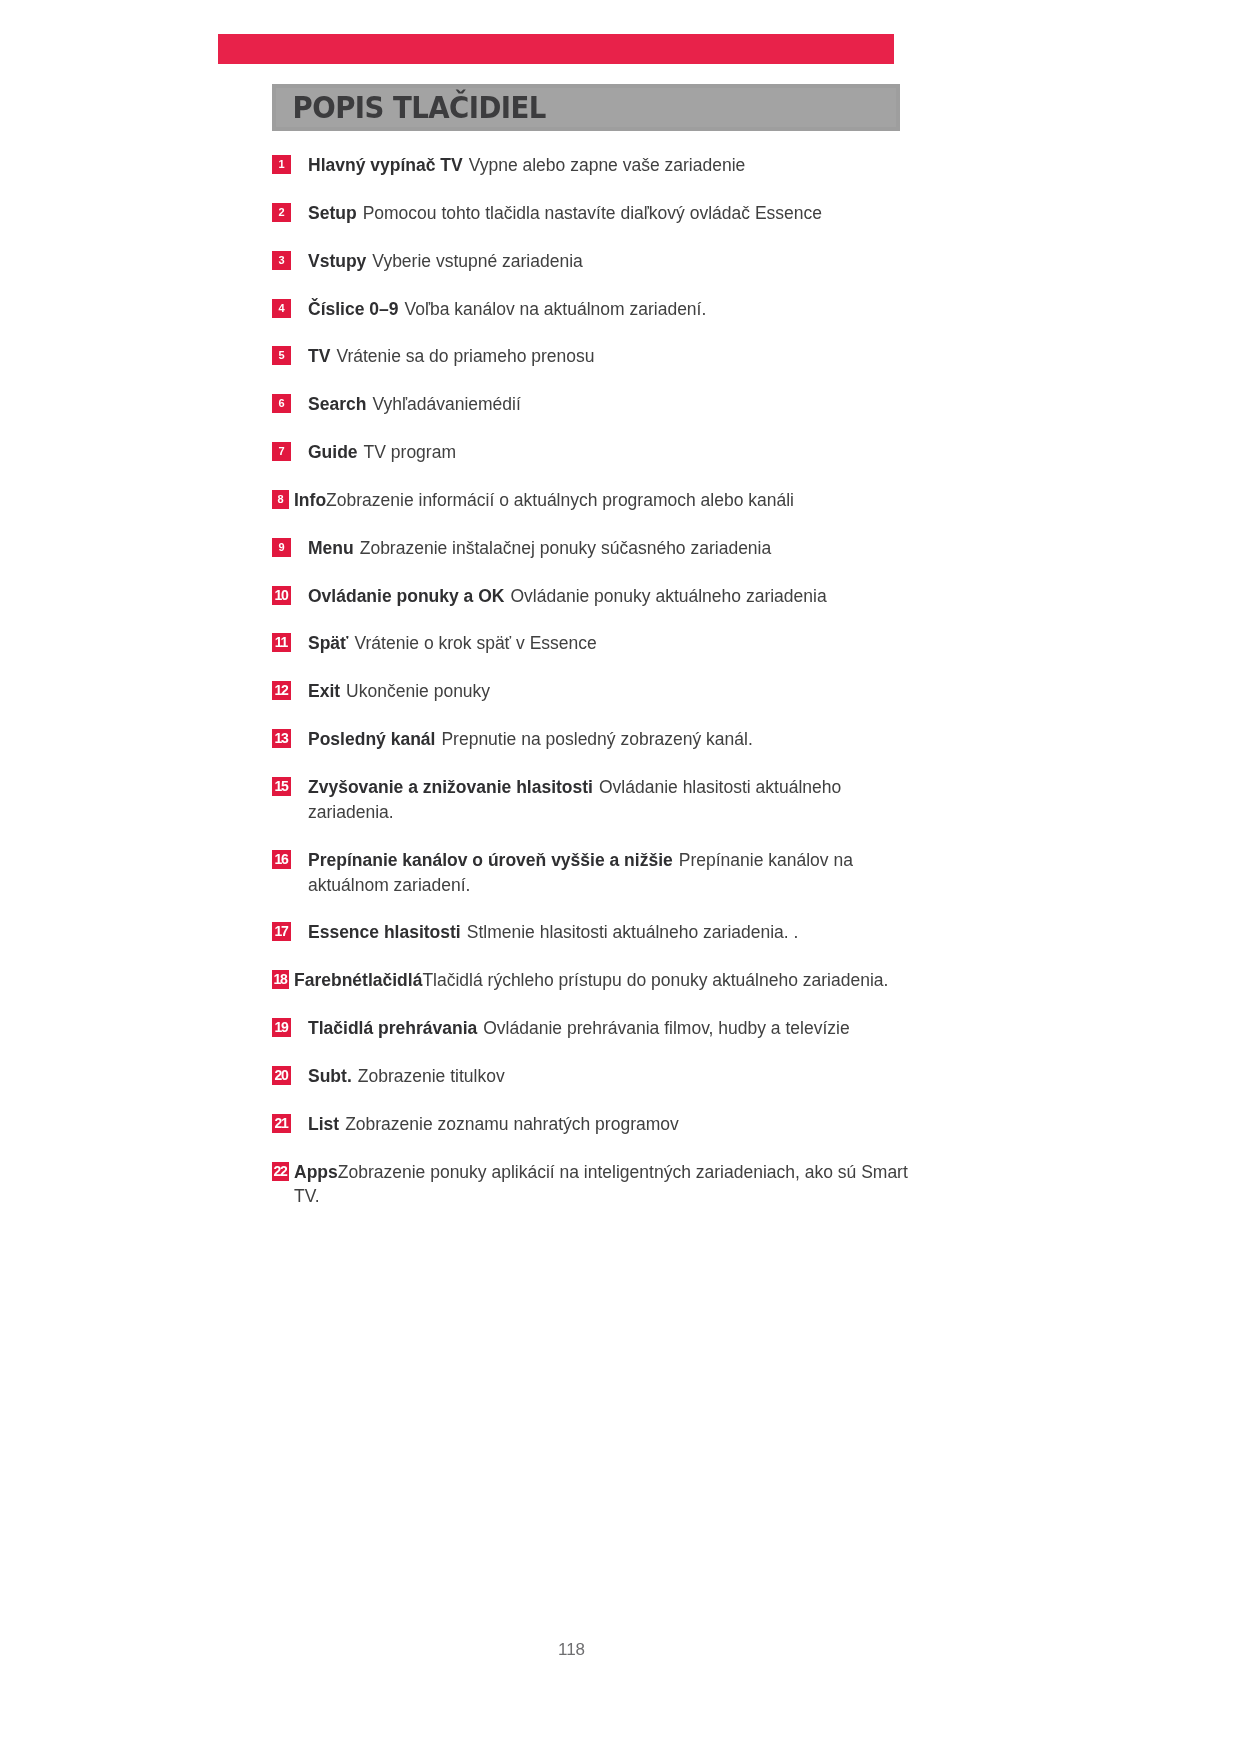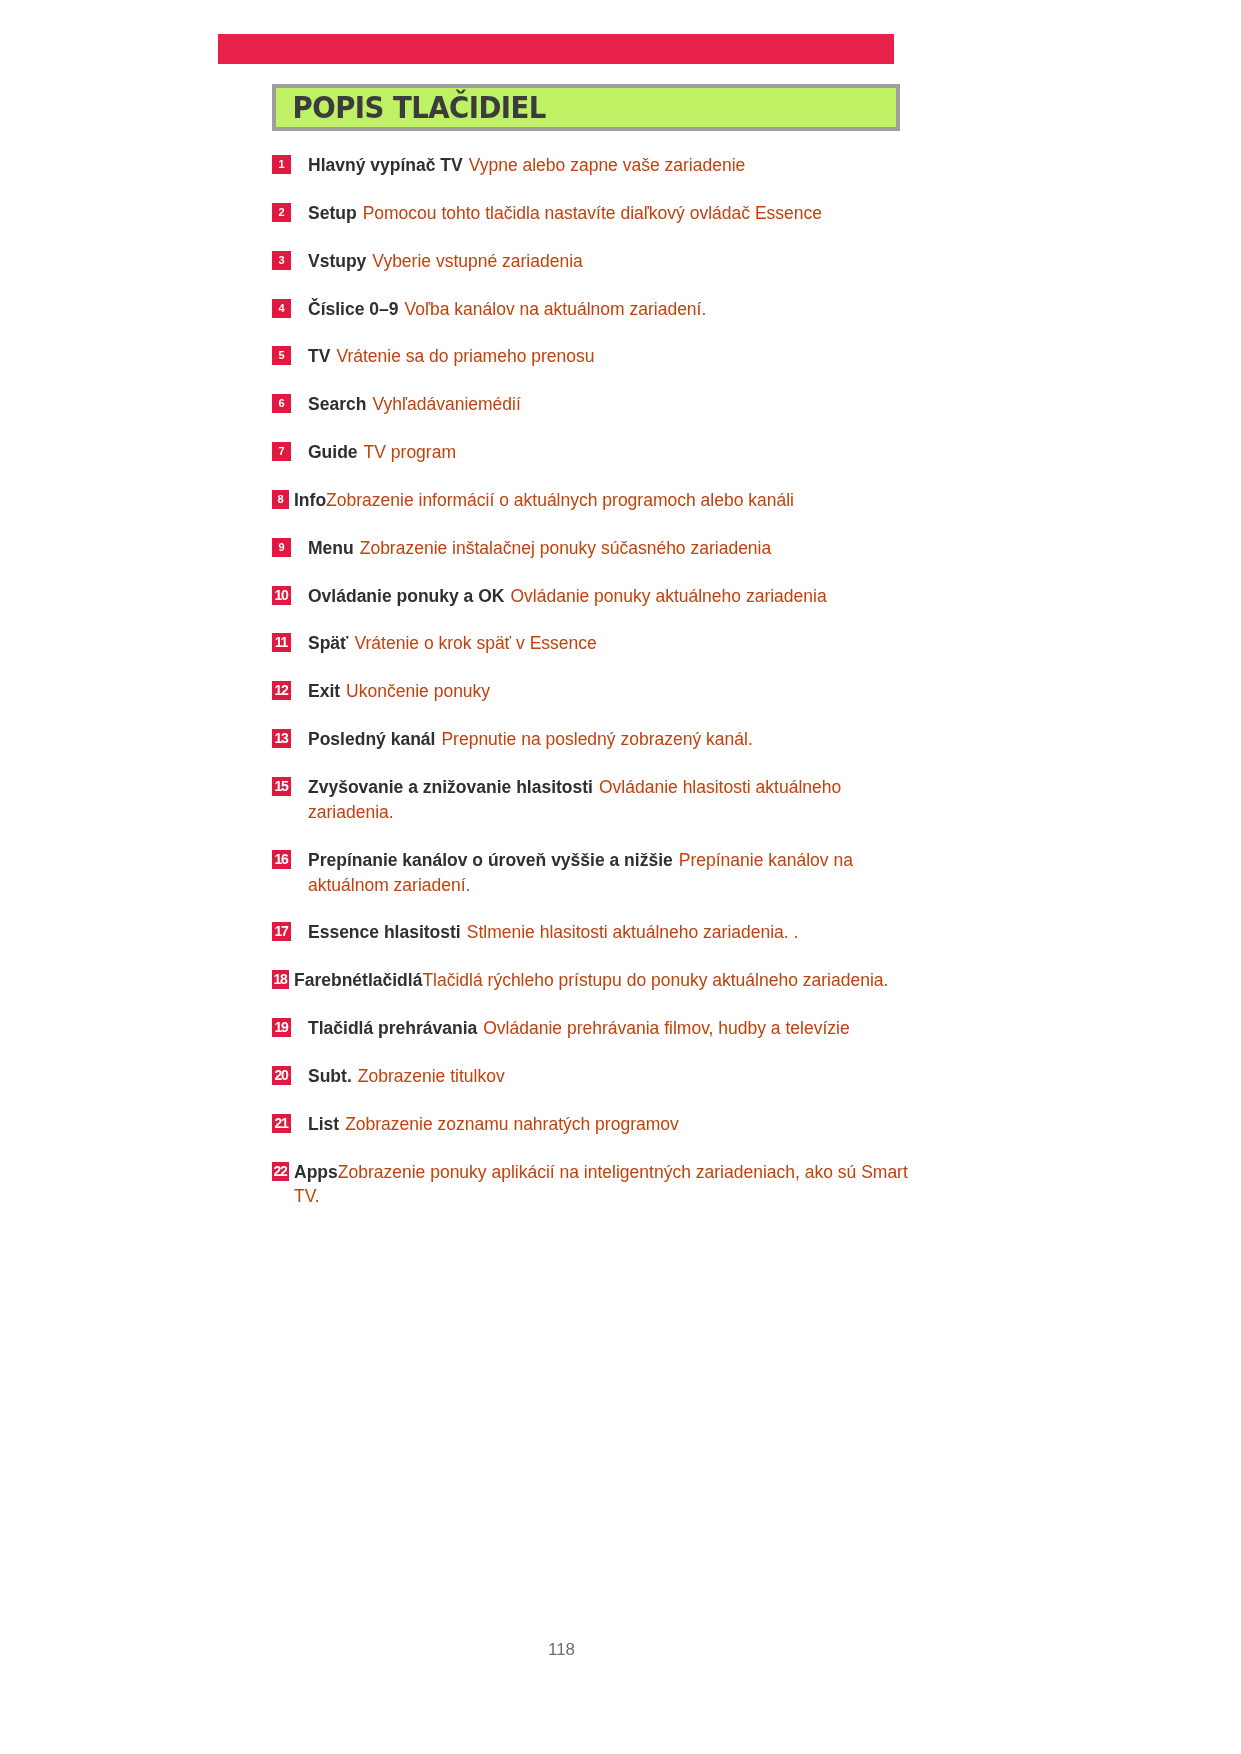--- a/index.html
+++ b/index.html
@@ -35,21 +35,21 @@
   }
 
   
   .title-box {
     margin-left: 54px;
     margin-top: 20px;
     width: 628px;
     height: 47px;
     box-sizing: border-box;
     border: 4px solid #9e9e9e;
-    background: #bef264;
+    background: #a3a3a3;
     display: flex;
     align-items: center;
   }
   .title-text {
     font-family: "DejaVu Sans", "Liberation Sans", sans-serif;
     font-weight: 700;
     font-size: 30px;
     letter-spacing: -0.6px;
     color: #3c3c3e;
     padding-left: 18px;
@@ -101,36 +101,36 @@
     font-weight: 700;
     color: #2f2f31;
     text-align: right;
   }
   .gap {
     display: inline-block;
     width: 6px;
   }
   .desc {
     font-weight: 400;
-    color: #c2410c;
+    color: #404040;
   }
 
   
   .item.tight {
     padding-left: 22px;
   }
   .item.tight .badge {
     width: 17px;
     line-height: 19px;
   }
 
   
   .folio {
     position: absolute;
-    left: 6px;
+    left: 16px;
     top: 1640px;
     width: 1111px;
     text-align: center;
     font-size: 17px;
     color: #6e6e70;
   }
 </style>
 </head>
 <body>
 

